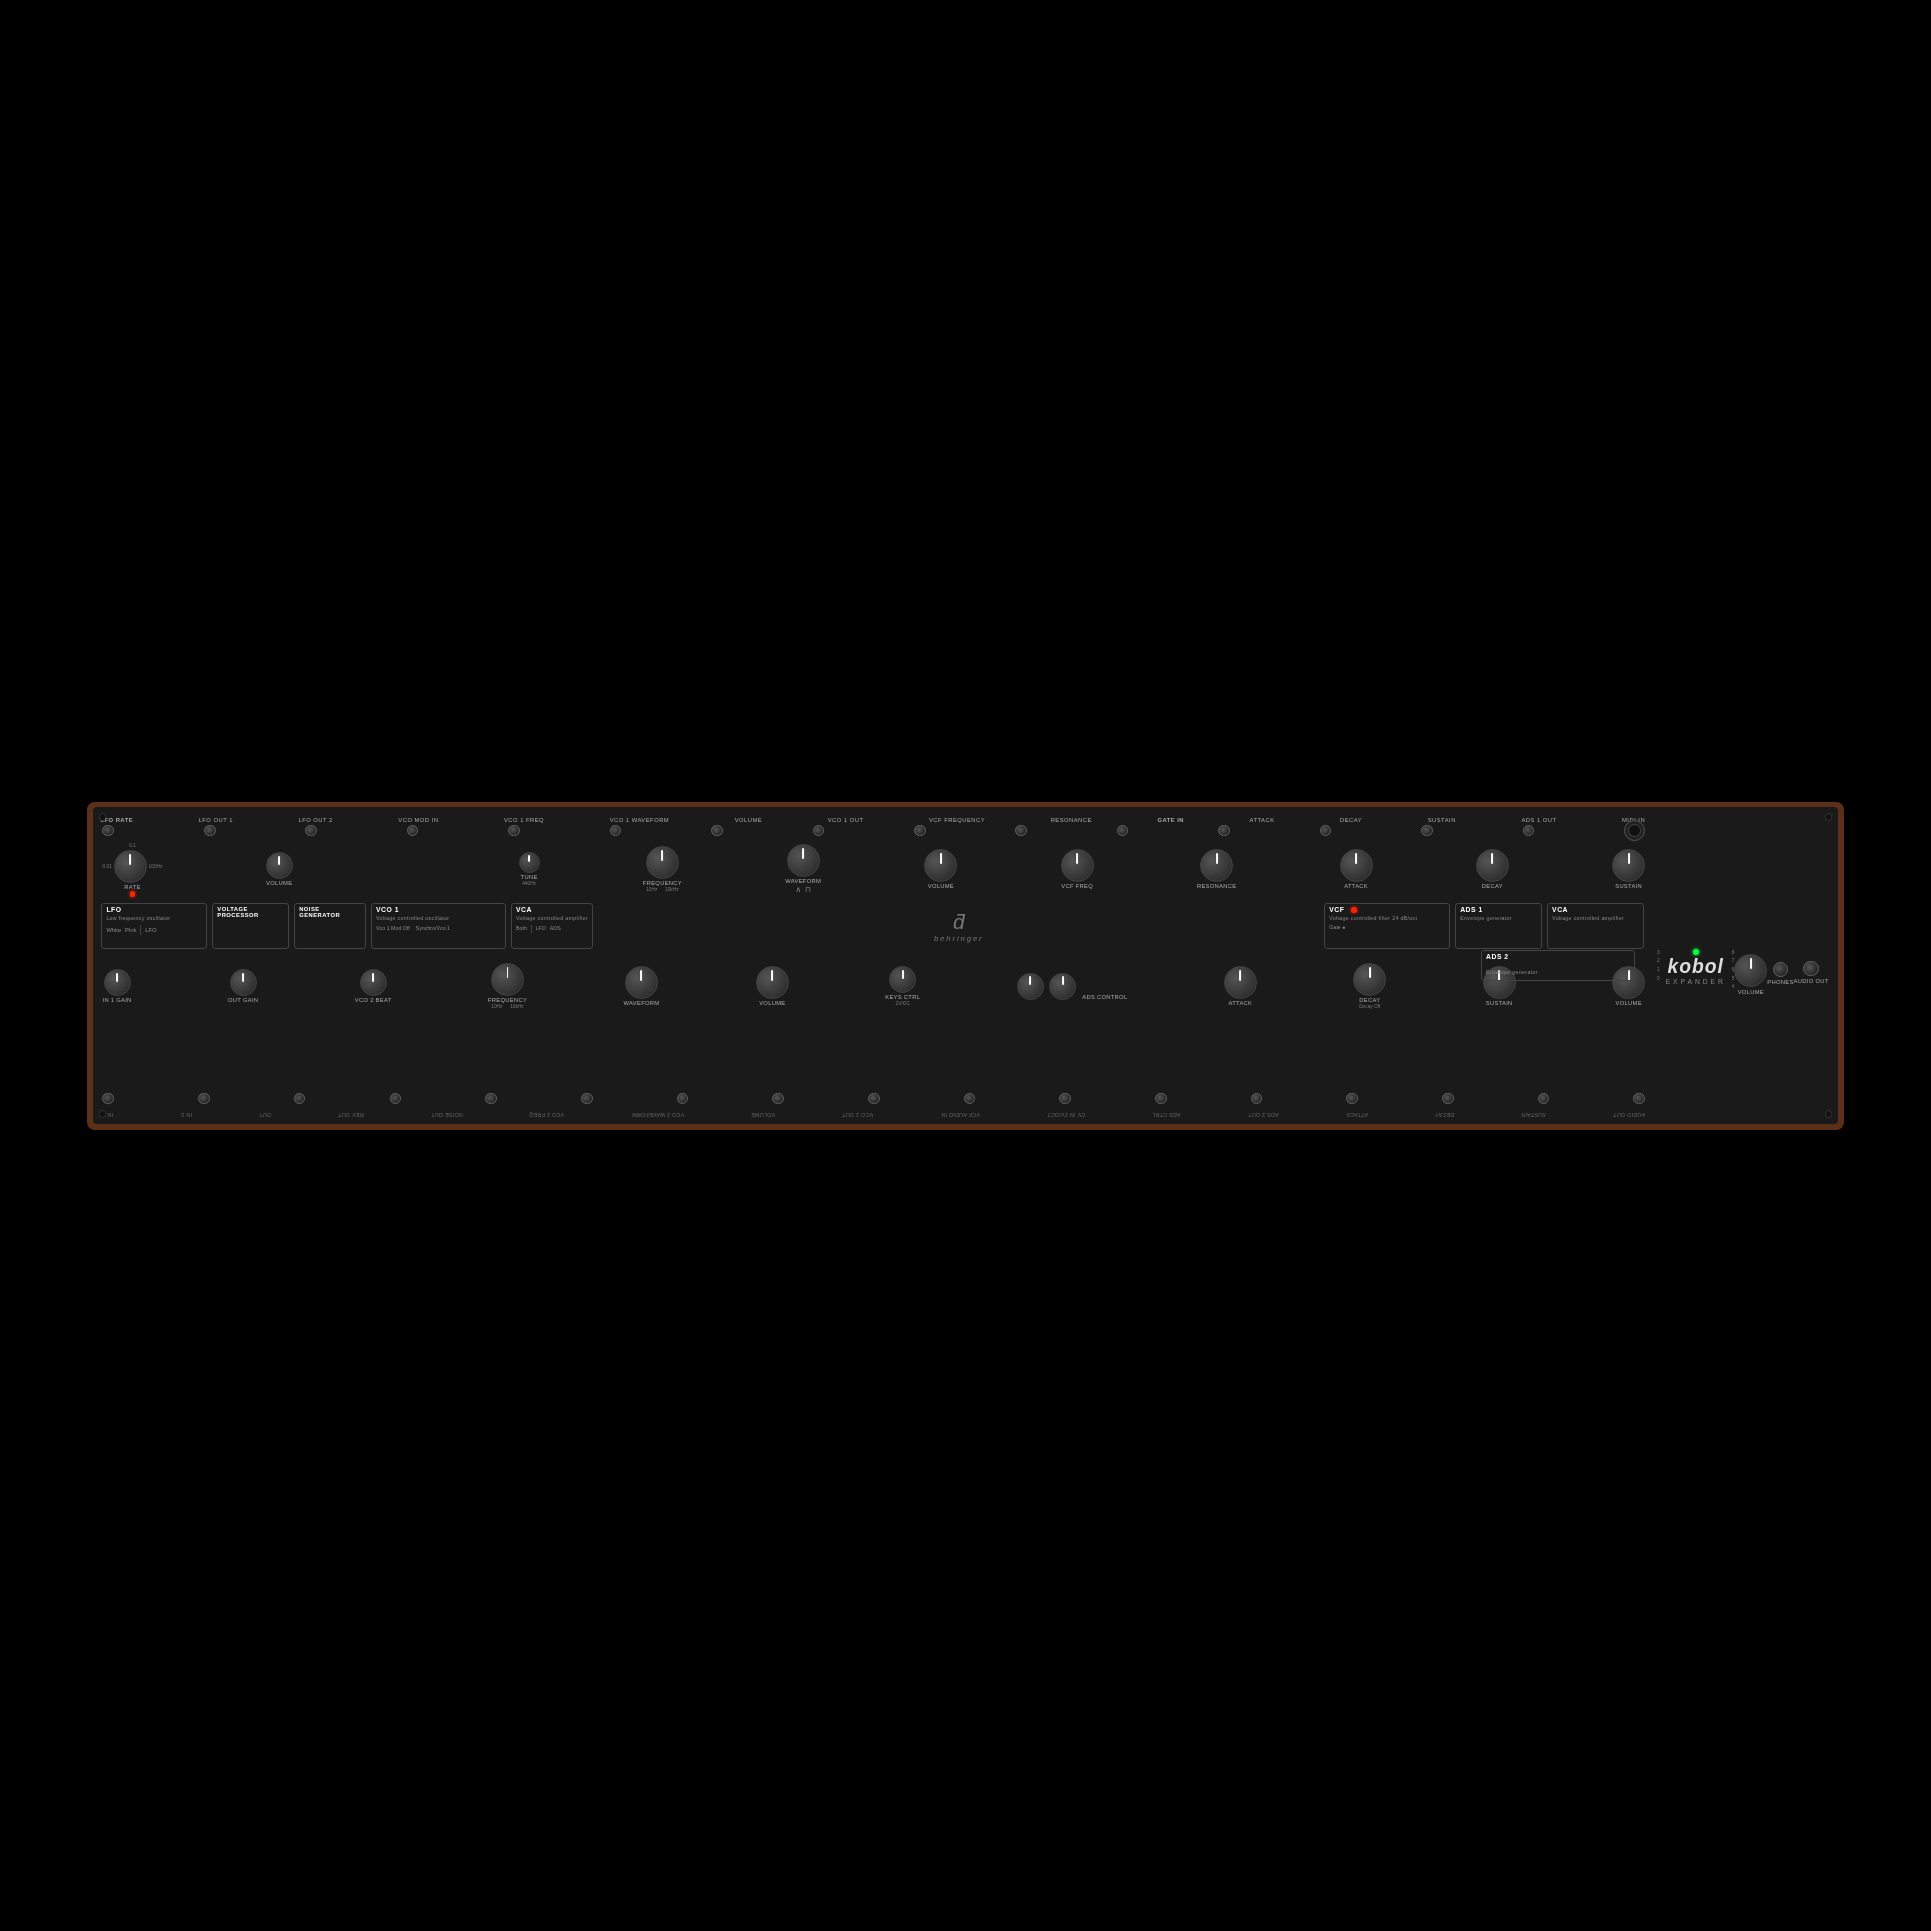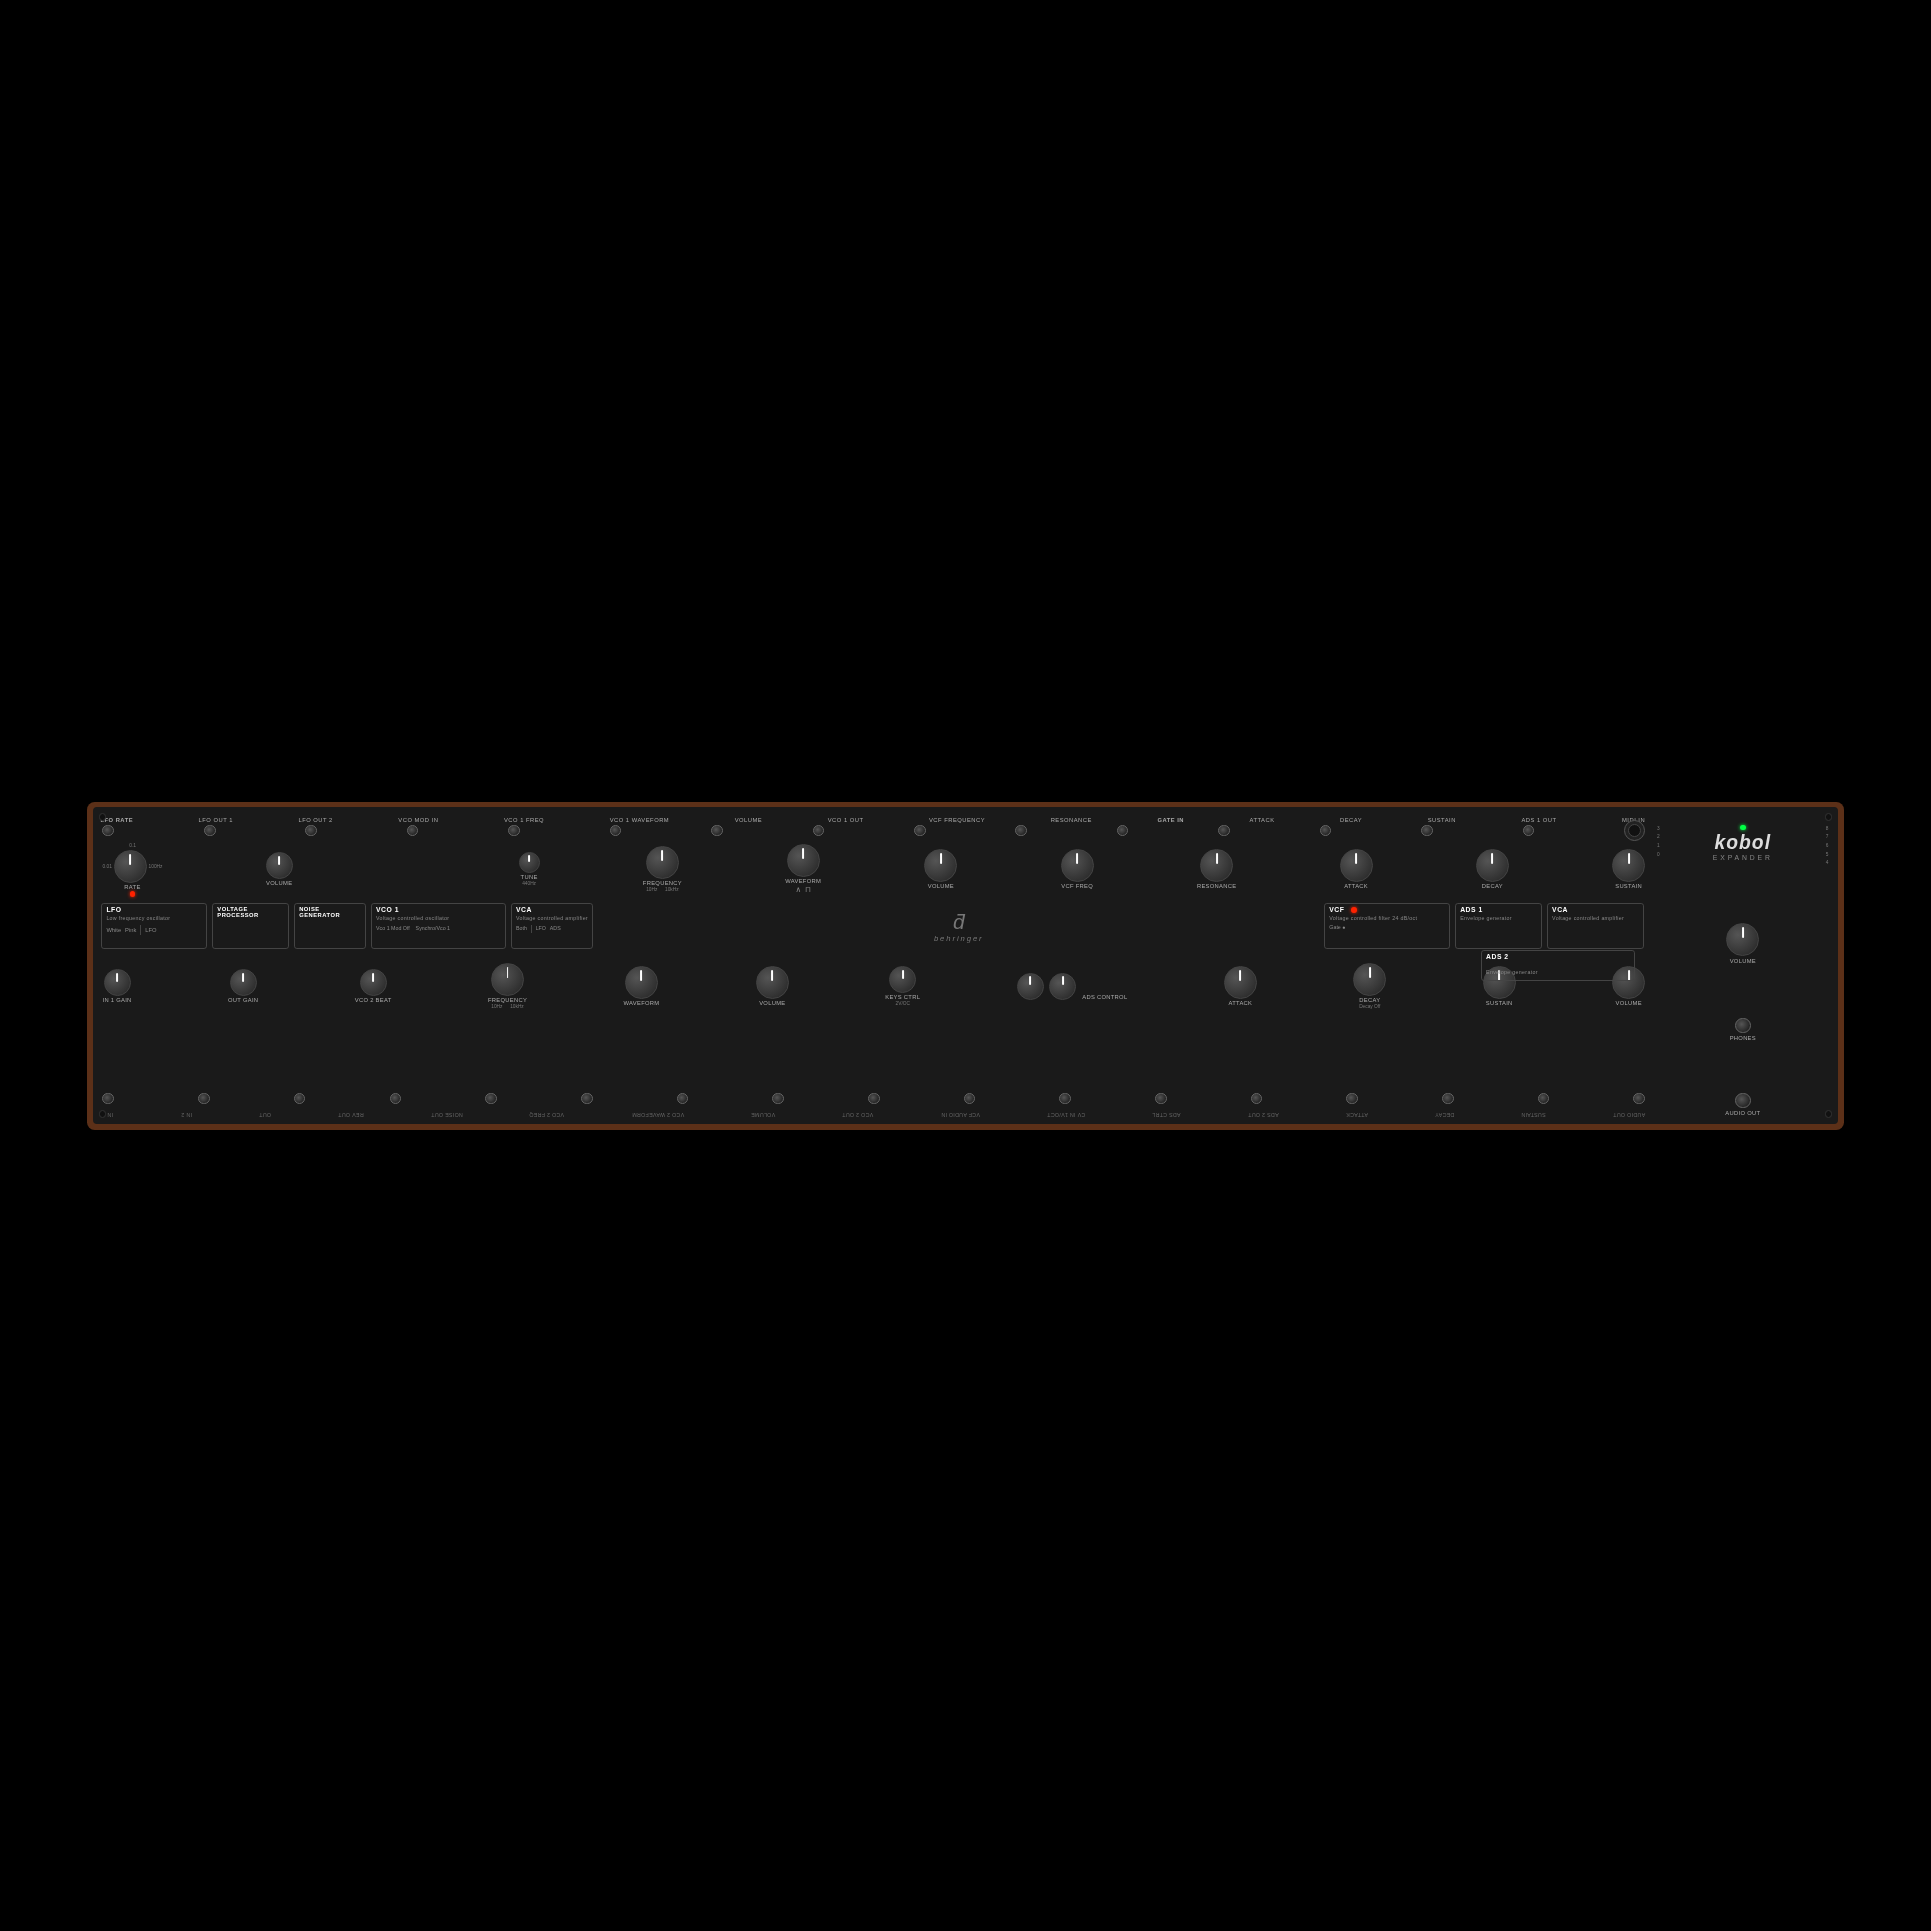--- a/index.html
+++ b/index.html
@@ -487,21 +487,21 @@
       <span class="bottom-label">VCF AUDIO IN</span>
       <span class="bottom-label">CV IN 1V/OCT</span>
       <span class="bottom-label">ADS CTRL</span>
       <span class="bottom-label">ADS 2 OUT</span>
       <span class="bottom-label">ATTACK</span>
       <span class="bottom-label">DECAY</span>
       <span class="bottom-label">SUSTAIN</span>
       <span class="bottom-label">AUDIO OUT</span>
     </div>
 
-    <div style="position:absolute;right:3.9px;top:13.5px;width:183px;height:calc(100% - 17.4px);display:flex;flex-direction:column;justify-content:space-between;align-items:center;padding:3.9px 5.8px;">
+    <div style="position:absolute;right:3.9px;top:13.5px;width:183px;height:calc(100% - 17.4px);display:flex;flex-direction:row;justify-content:space-between;align-items:center;padding:3.9px 5.8px;">
 
       <div style="display:flex;flex-direction:column;align-items:center;gap:3.9px;width:100%;">
         <div style="display:flex;justify-content:space-between;align-items:flex-start;width:100%;">
 
           <div style="display:flex;flex-direction:column;align-items:center;gap:1.9px;">
             <div style="color:#777;font-size:4.8px;line-height:1.8;text-align:center;">
               <div>3</div>
                 <div>2</div>
                 <div>1</div>
                 <div>0</div>

